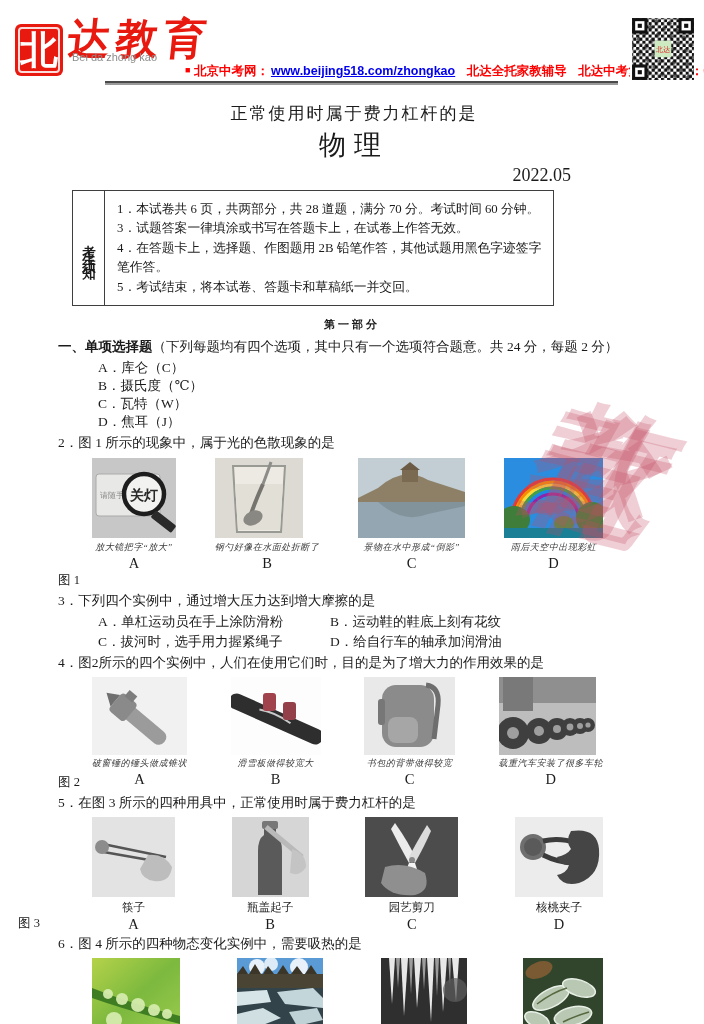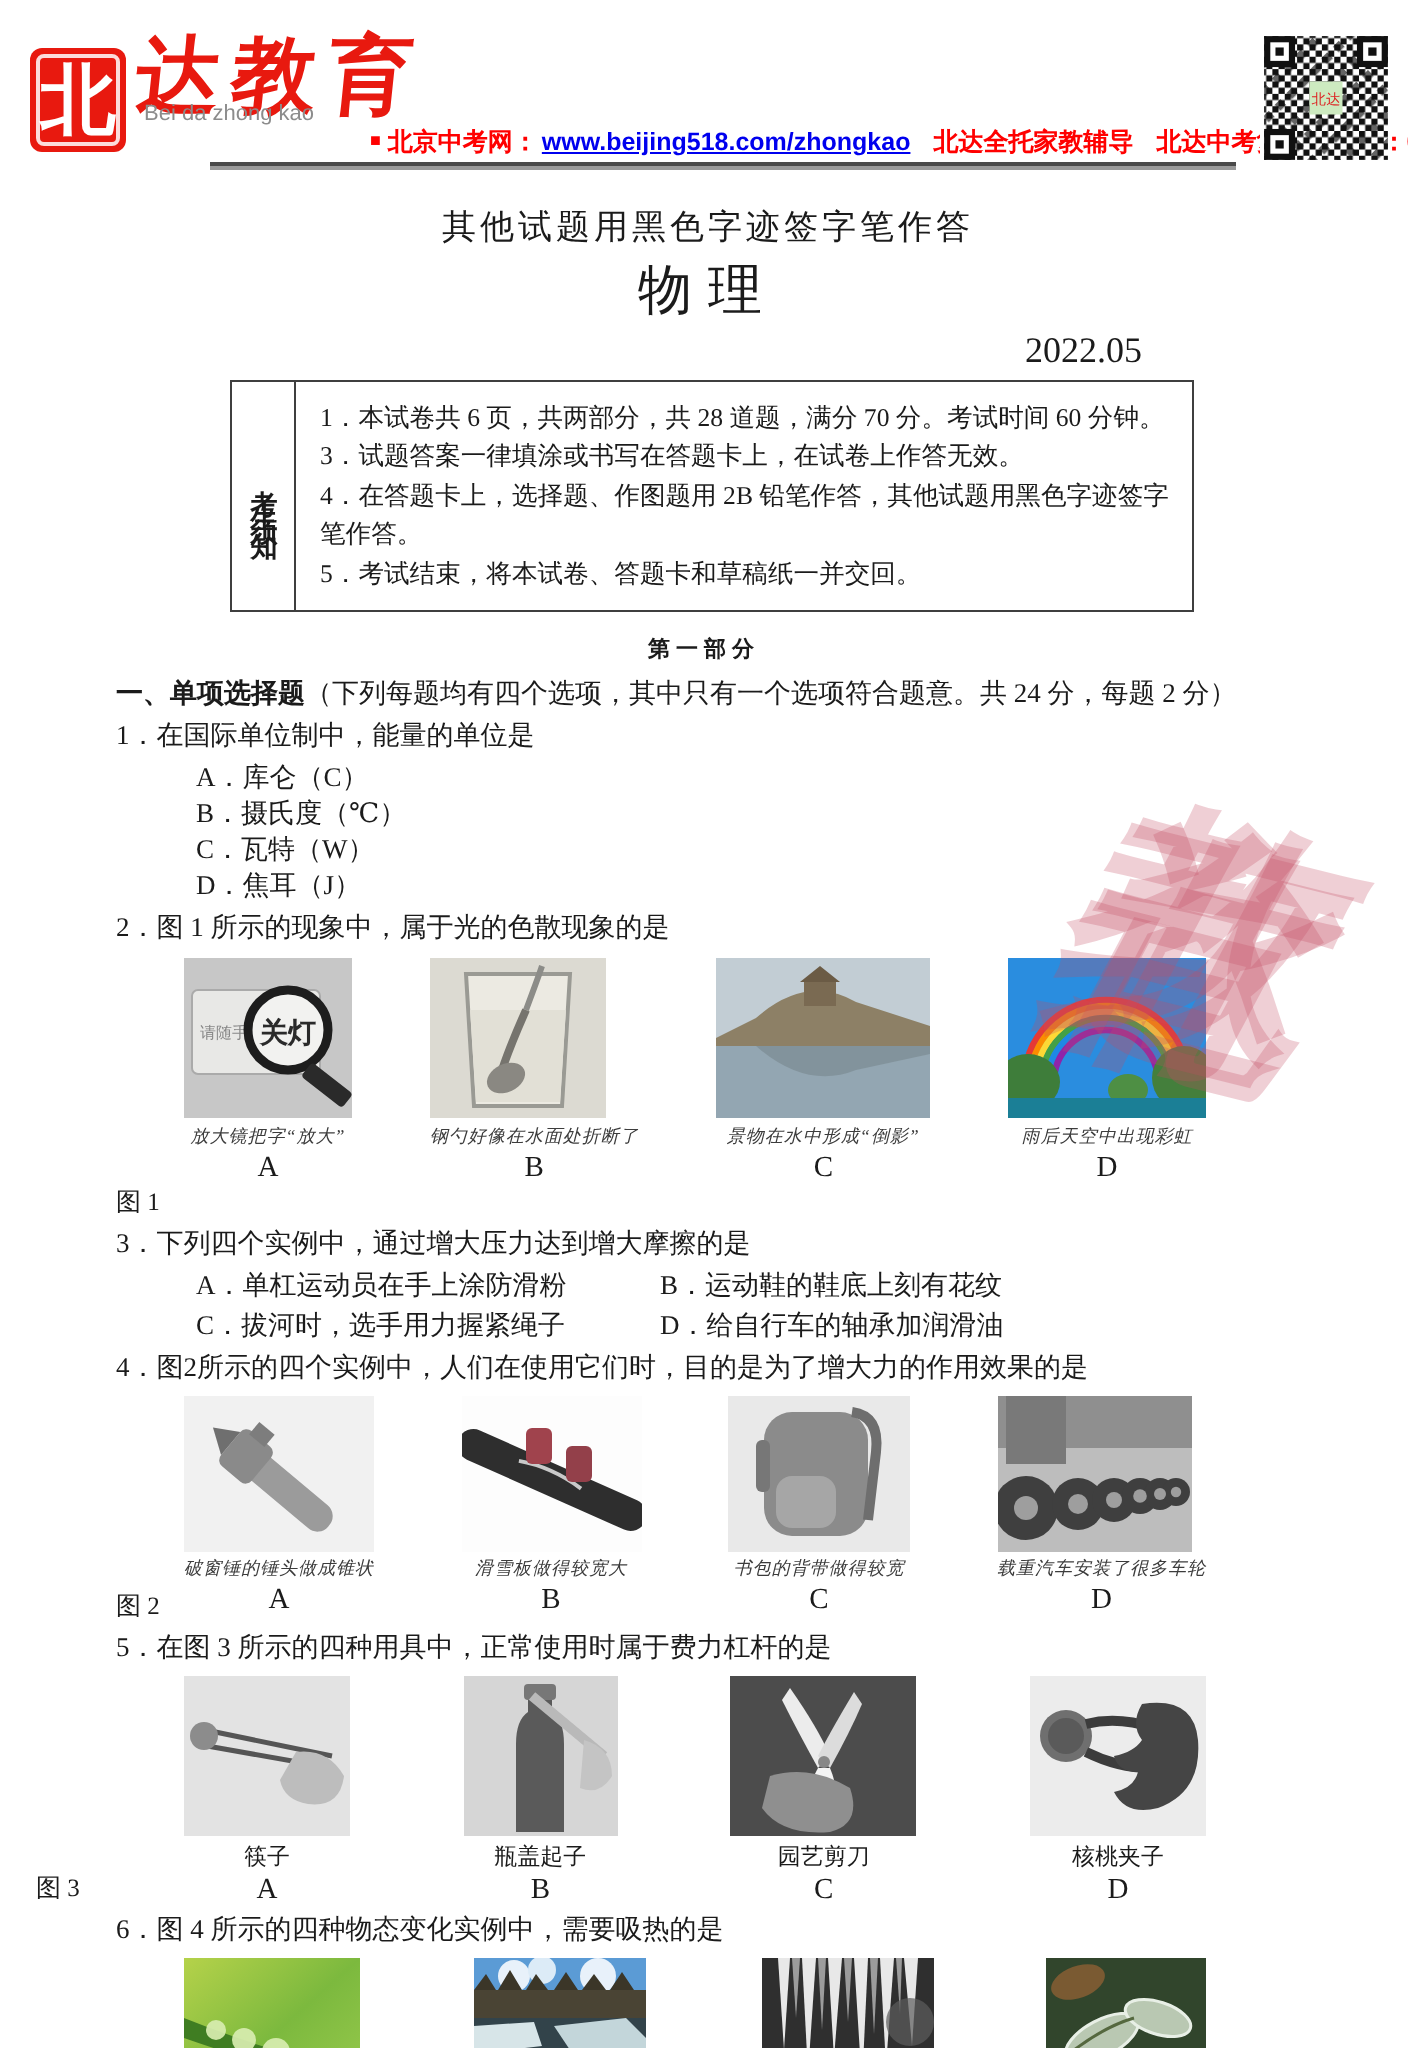--- a/index.html
+++ b/index.html
@@ -39,21 +39,21 @@
   .header-rule { position:absolute; left:105px; top:81px; width:513px; height:2px; background:#4a4a4a; box-shadow:0 2px 0 #9a9a9a; }
   .qr {
     position:absolute; right:8px; top:16px; width:66px; height:66px;
   }
   
   .title-wrap { width:482px; margin:14px auto 0 113px; text-align:center; }
   .school-line { font-size:17px; letter-spacing:2px; }
   .subject { font-size:27px; font-weight:normal; letter-spacing:8px; margin-top:2px; }
   .exam-date { font-size:18px; text-align:right; margin-top:2px; padding-right:24px;font-family:Liberation Serif, serif; }
   
-  .notice { width:482px; margin:4px 0 0 115px; border:1.6px solid #3f3f3f; display:flex; }
+  .notice { width:482px; margin:4px 0 0 72px; border:1.6px solid #3f3f3f; display:flex; }
   .notice-side {
     width:32px; border-right:1.4px solid #3f3f3f; display:flex; align-items:center; justify-content:center;
     writing-mode:vertical-rl; text-orientation:upright; font-size:13.5px; font-weight:bold; letter-spacing:7px; padding:6px 0;
   }
   .notice-items { padding:9px 8px 8px 12px; font-size:12.8px; line-height:1.52; }
   
   .part-heading { text-align:center; font-size:11px; font-weight:bold; letter-spacing:3px; margin-top:11px; }
   .content { margin:6px 0 13px 58px; width:590px; font-size:13.5px; }
   .section-title { font-size:13.5px; margin-bottom:3px; }
   .section-title b { font-weight:bold; }
@@ -115,21 +115,21 @@
         <rect x="2" y="47" width="15" height="15" fill="#111"></rect>
           <rect x="5" y="50" width="9" height="9" fill="#fff"></rect>
           <rect x="7.5" y="52.5" width="4" height="4" fill="#111"></rect>
       </g>
       <rect x="24" y="24" width="16" height="16" fill="#cdeac0"></rect>
       <text x="32" y="35" font-size="7" fill="#d22" text-anchor="middle">北达</text>
     </svg>
   </div>
 
   <div class="title-wrap">
-    <div class="school-line">其他试题用黑色字迹签字笔作答</div>
+    <div class="school-line">正常使用时属于费力杠杆的是</div>
     <div class="subject">物理</div>
     <div class="exam-date">2022.05</div>
   </div>
 
   <div class="notice">
     <div class="notice-side">考生须知</div>
     <div class="notice-items">
       <div>1．本试卷共 6 页，共两部分，共 28 道题，满分 70 分。考试时间 60 分钟。</div>
       <div>3．试题答案一律填涂或书写在答题卡上，在试卷上作答无效。</div>
       <div>4．在答题卡上，选择题、作图题用 2B 铅笔作答，其他试题用黑色字迹签字笔作答。</div>
@@ -137,21 +137,20 @@
     </div>
   </div>
 
   <div class="part-heading">第一部分</div>
 
   <div class="content">
     <div class="section-title">
       <b>一、单项选择题</b><span>（下列每题均有四个选项，其中只有一个选项符合题意。共 24 分，每题 2 分）</span>
     </div>
 
-    <div class="stem">1．在国际单位制中，能量的单位是</div>
     <div class="opts-row">
       <span>A．库仑（C）</span>
       <span>B．摄氏度（℃）</span>
       <span>C．瓦特（W）</span>
       <span>D．焦耳（J）</span>
     </div>
 
     <div class="stem">2．图 1 所示的现象中，属于光的色散现象的是</div>
     <div class="figrow">
       <div class="fig">

